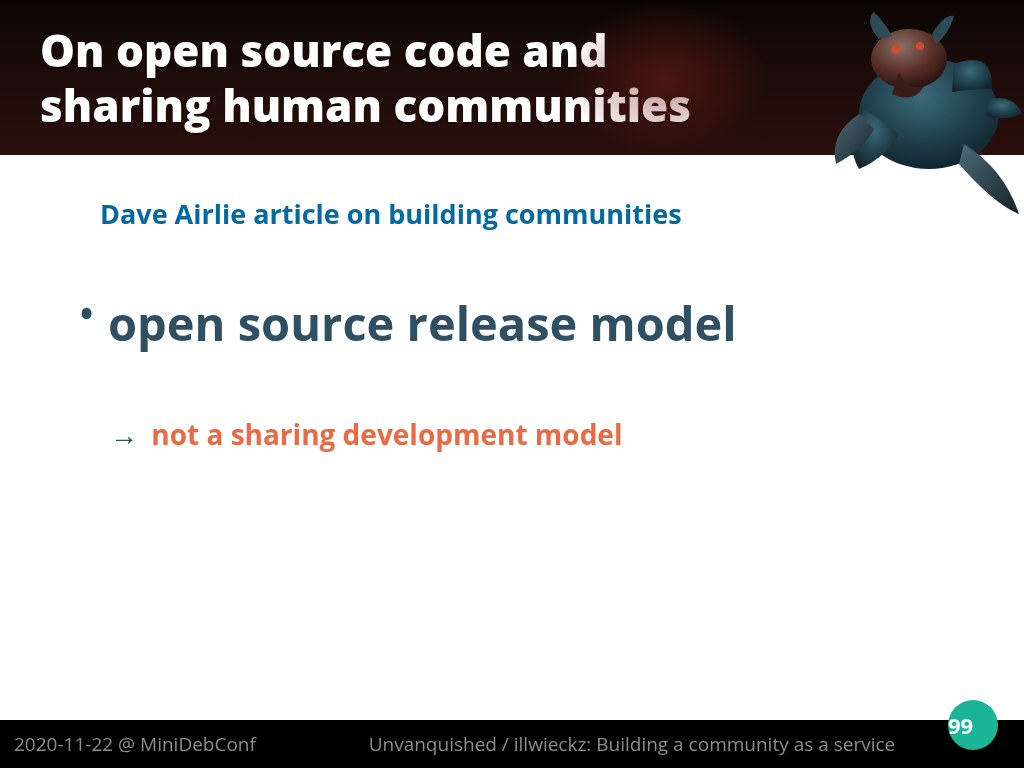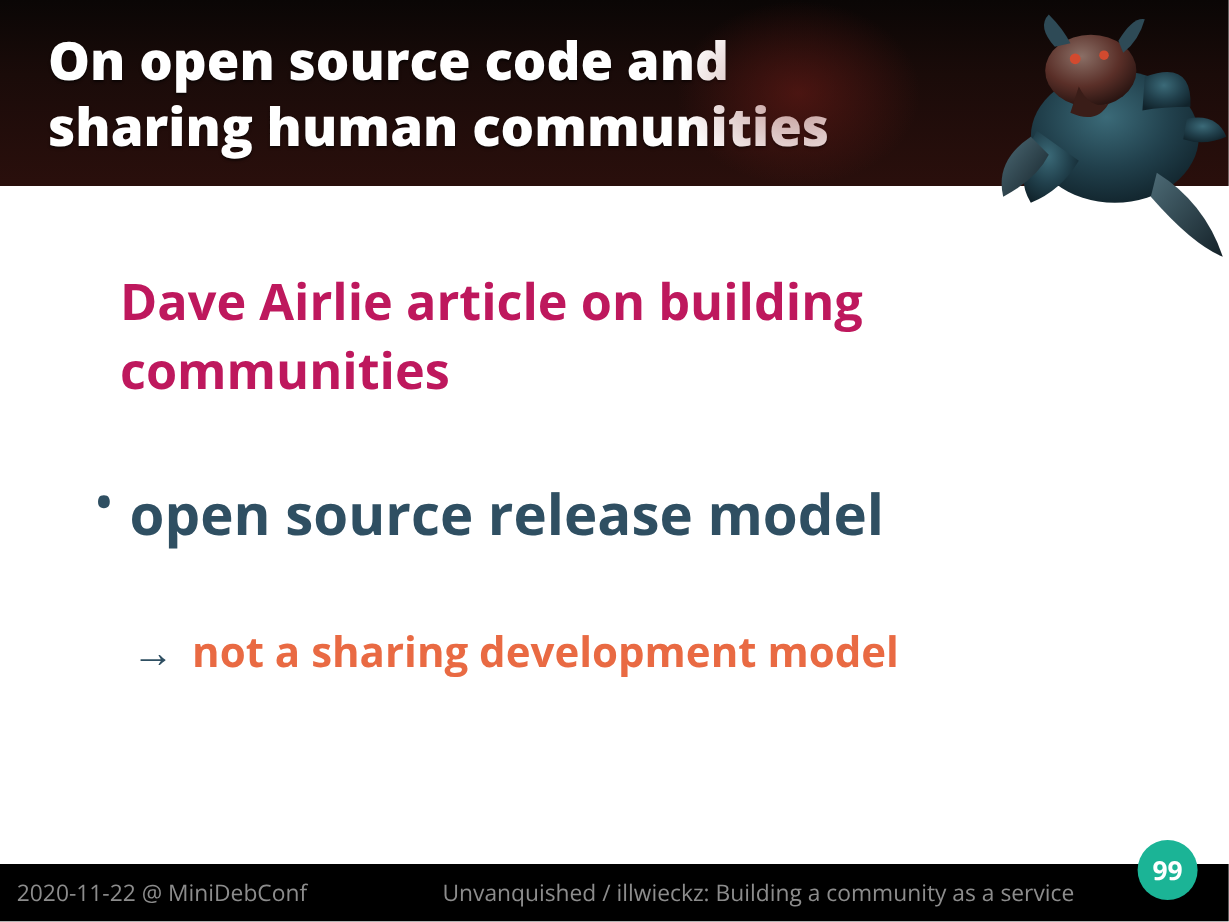--- a/index.html
+++ b/index.html
@@ -42,26 +42,25 @@
     height: 230px;
     pointer-events: none;
   }
   .body {
     flex: 1;
     background: #ffffff;
     padding: 40px 70px 20px 80px;
     color: #2b4a5c;
   }
   .subtitle {
-    color: #be185d;
+    color: #0369a1;
     font-weight: 700;
-    font-size: 42px;
+    font-size: 27px;
     margin-left: 20px;
     margin-bottom: 54px;
-    margin-top: 28px;
   }
   ul.bullets {
     list-style: none;
     margin-bottom: 54px;
   }
   ul.bullets li {
     position: relative;
     color: #2f4f62;
     font-weight: 700;
     font-size: 47px;
@@ -72,21 +71,21 @@
     content: "•";
     position: absolute;
     left: 0;
     top: 0;
     color: #2f4f62;
     font-size: 35px;
     line-height: 1.6;
   }
   .conclusion {
     margin-left: 30px;
-    font-size: 35px;
+    font-size: 28px;
     font-weight: 700;
   }
   .arrow { color: #2f4f62; margin-right: 6px; }
   .accent { color: #e96a43; }
   .footer {
     height: 48px;
     background: #000000;
     display: flex;
     align-items: center;
     justify-content: space-between;
@@ -99,21 +98,21 @@
   .page-badge {
     position: absolute;
     right: 26px;
     bottom: 18px;
     width: 50px; height: 50px;
     border-radius: 50%;
     background: #1bb496;
     color: #ffffff;
     font-weight: 700;
     font-size: 22px;
-    display: flex; align-items: center; justify-content: center;
+    display: flex; align-items: center; 
   }
 </style>
 </head>
 <body>
 
 <div class="slide">
 
   <div class="header">
     <div class="title">On open source code and sharing human communities</div>
     <div class="creature">

